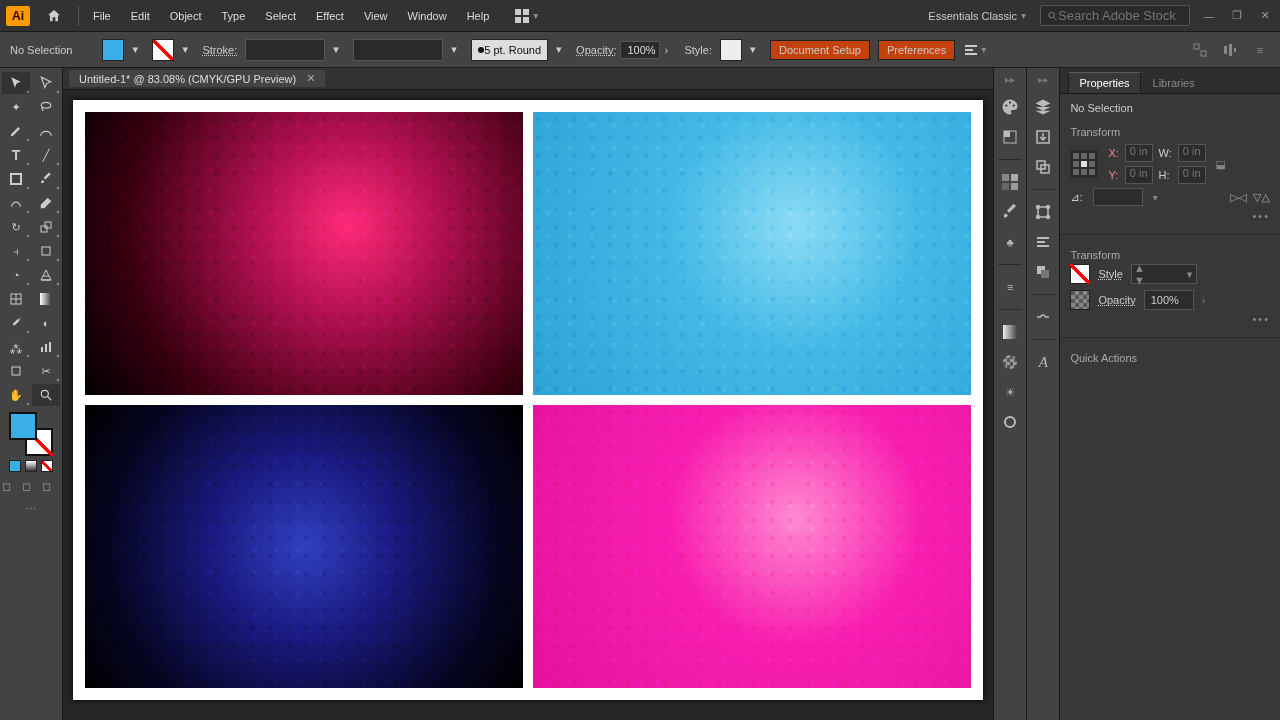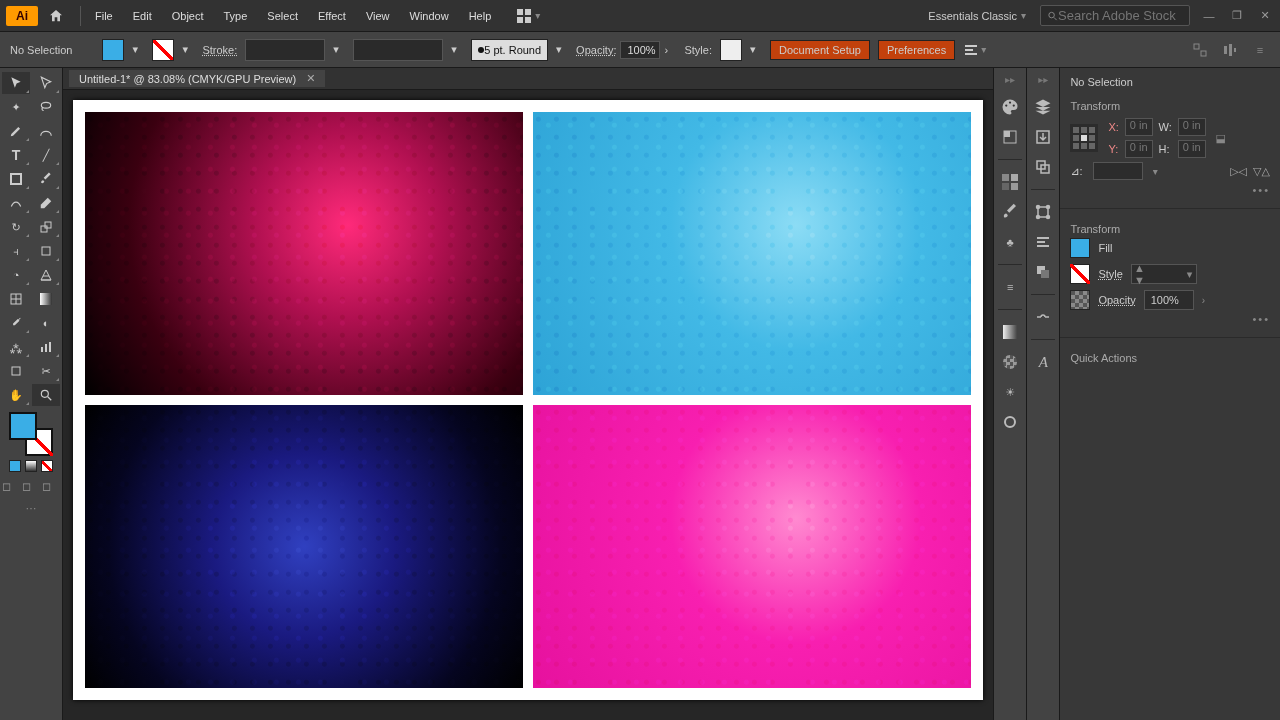--- a/index.html
+++ b/index.html
@@ -1,20 +1,20 @@
 <!DOCTYPE html>
 <html><head>
 <meta charset="utf-8">
 <style>
 * { margin: 0; padding: 0; box-sizing: border-box; font-family: 'Segoe UI', Tahoma, sans-serif; font-size: 11px; }
 body { background: #323232; color: #b0b0b0; width: 1280px; height: 720px; overflow: hidden; user-select: none; }
 
 
 .menubar { height: 32px; background: #323232; display: flex; align-items: center; padding: 0 6px; border-bottom: 1px solid #1a1a1a; }
-.app-logo { width: 32px; height: 20px; background: #ff9a00; color: #330000; font-weight: bold; font-size: 12px; display: flex; align-items: center; justify-content: center; border-radius: 2px; margin-right: 6px; }
+.app-logo { width: 24px; height: 20px; background: #ff9a00; color: #330000; font-weight: bold; font-size: 12px; display: flex; align-items: center; justify-content: center; border-radius: 2px; margin-right: 12px; }
 .home-icon { width: 24px; height: 24px; display: flex; align-items: center; justify-content: center; color: #ccc; margin-right: 8px; cursor: pointer; }
 .menu-item { padding: 5px 10px; cursor: pointer; color: #ddd; }
 .menu-grid { margin-left: 10px; padding: 4px 6px; display: flex; align-items: center; gap:4px; cursor:pointer; color:#ccc;}
 .menubar-right { margin-left: auto; display: flex; align-items: center; gap: 10px; }
 .workspace-switch { display: flex; align-items: center; gap:4px; color:#ccc; cursor:pointer; padding:4px;}
 .search-stock { display: flex; align-items: center; background: #2a2a2a; border: 1px solid #555; border-radius: 2px; padding: 2px 6px; width: 150px; }
 .search-stock input { background: transparent; border: none; color: #999; outline: none; width: 100%; font-size:13px;}
 .win-btn { width: 18px; height: 14px; color: #999; cursor:pointer; display:flex; align-items:center; justify-content:center;}
 
 
@@ -485,20 +485,24 @@
     <div class="panel-icon">
         <svg width="16" height="16" fill="none" stroke="#bbb" stroke-width="1.5">
           <path d="M2 8h4M10 8h4M6 8a2 2 0 014 0"></path>
         </svg>
       </div>
     <div class="panel-sep"></div>
     <div class="panel-icon" style="font-family:serif;font-size:15px;font-style:italic">A</div>
   </div>
 
   <div class="right-panel">
+    <div class="right-tabs">
+      <div class="r-tab active">Properties</div>
+      <div class="r-tab">Libraries</div>
+    </div>
     <div class="panel-body">
       <div class="section-title">No Selection</div>
 
       <div class="sect-wrap">
         <div class="sub-title">Transform</div>
         <div class="transform-grid" style="margin-top:6px">
           <div class="ref-point">
               <div></div>
               <div></div>
               <div></div>
@@ -532,24 +536,20 @@
         </div>
         <div style="display:flex;margin-top:4px">
             <span class="more-dots">•••</span>
           </div>
       </div>
 
       <div class="divider"></div>
 
       <div class="sect-wrap">
         <div class="sub-title">Transform</div>
-        <div class="appear-row">
-          <div class="appear-sw fill-sw"></div>
-          <span>Fill</span>
-        </div>
         <div class="appear-row">
           <div class="appear-sw stroke-sw"></div>
           <span style="text-decoration:underline dotted">Style</span>
           <div class="stroke-wt">
               <div class="updn">
                 <span>▲</span>
                 <span>▼</span>
               </div>
               <div class="val"></div>
               <div class="carrot">▾</div>

